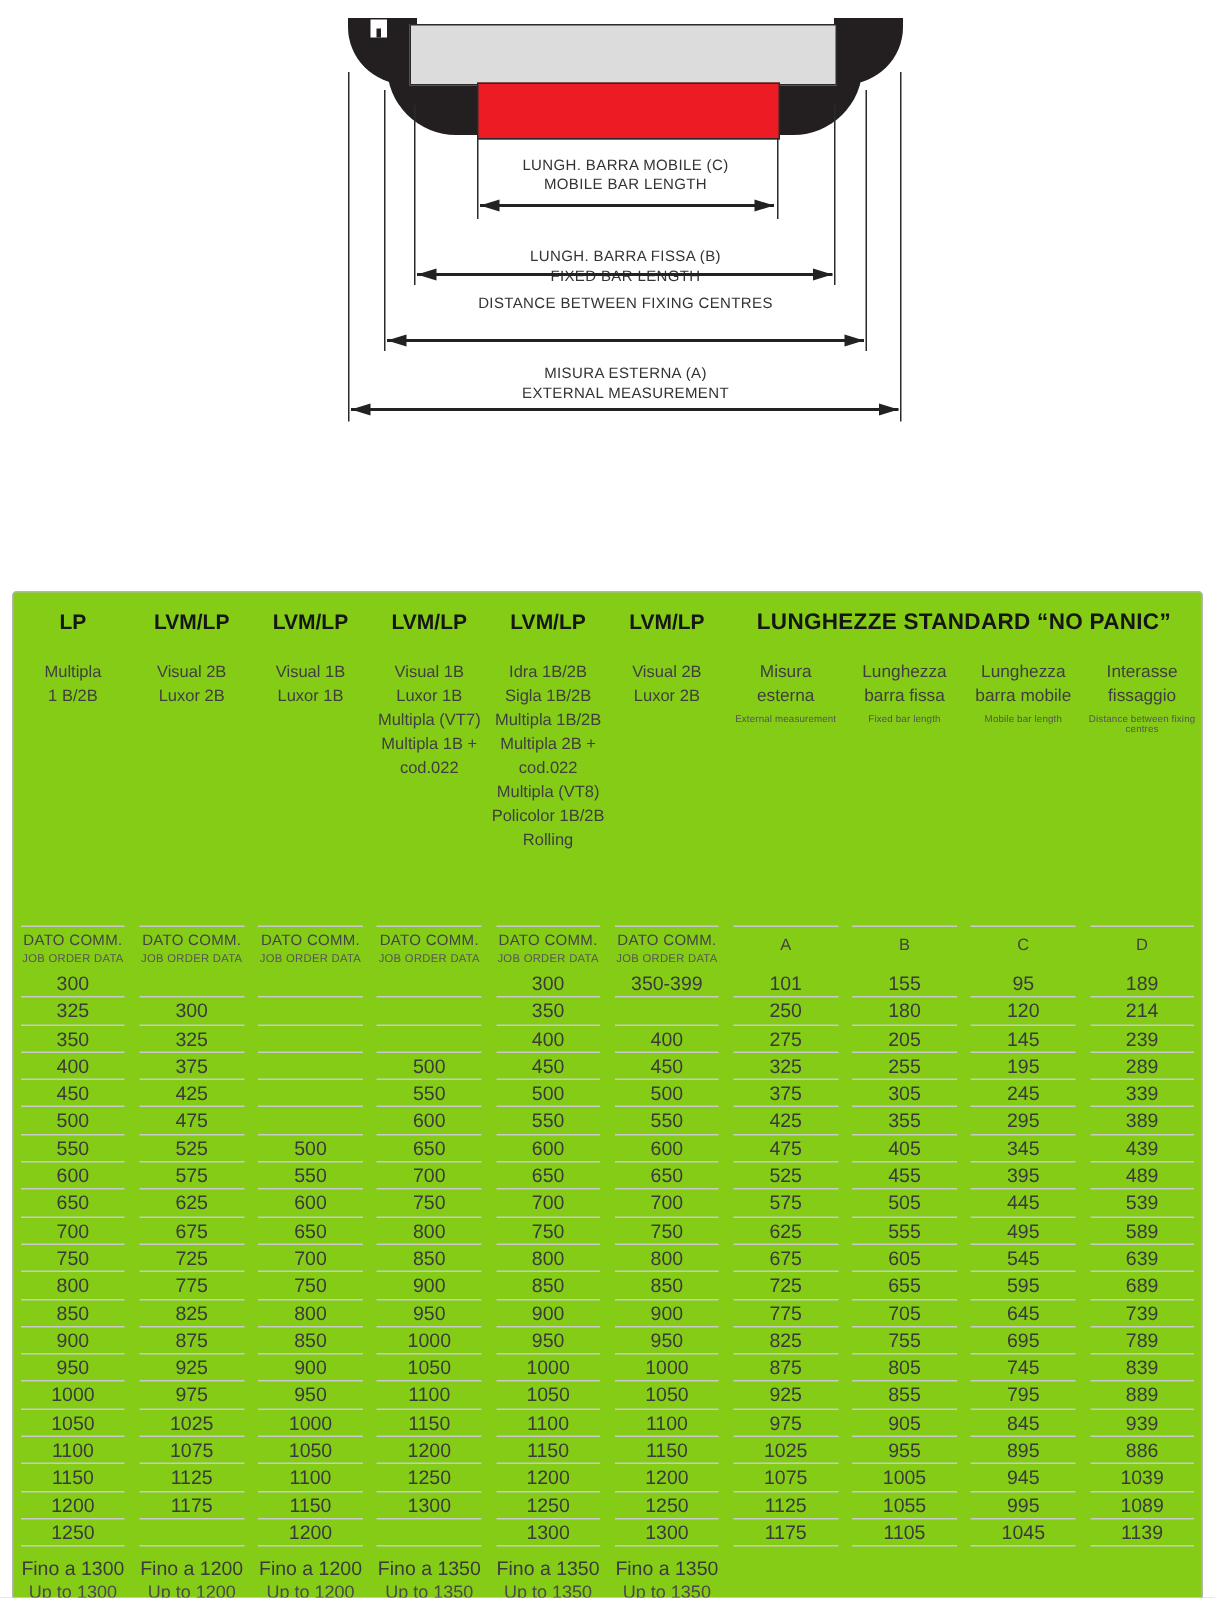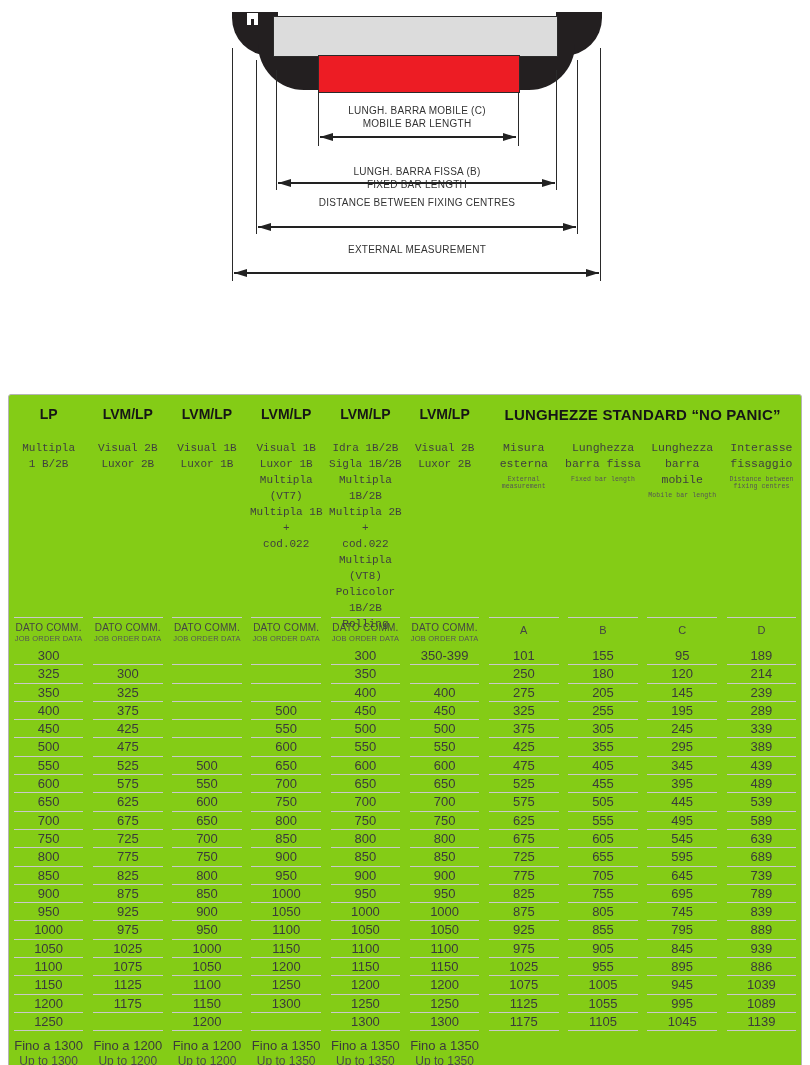--- a/index.html
+++ b/index.html
@@ -31,21 +31,21 @@
   
   #lengths-table{
     position:absolute;left:8px;top:394px;width:792px;
     border:1px solid #b5b5b5;border-radius:3px;
     display:grid;grid-template-columns:repeat(10,1fr);
     background:#84cc16;
   }
   .cell{text-align:center;position:relative;}
   .code-cell{height:36px;padding-top:11px;font-weight:bold;font-size:14px;color:#161616;box-sizing:border-box;}
   .table-title{grid-column:7 / span 4;height:36px;padding-top:11px;font-weight:bold;font-size:15px;color:#161616;box-sizing:border-box;letter-spacing:0.2px;}
-  .models-cell{height:160px;padding-top:9px;box-sizing:border-box;font-family:Liberation Mono, monospace;}
+  .models-cell{height:160px;padding-top:9px;box-sizing:border-box;}
   .model-line{font-size:11px;line-height:16px;color:#3f3f3f;}
   .measure-line{font-size:11.5px;line-height:16px;color:#3f3f3f;}
   .measure-en{font-size:6.5px;color:#555;margin-top:4px;letter-spacing:0.1px;}
   .sub-cell{height:30px;padding-top:5px;box-sizing:border-box;margin-top:26px;}
   .sub-cell::before{content:"";position:absolute;left:6%;right:6%;top:0;height:1px;background:#c9c9c9;}
   .sub1{display:block;font-size:10px;color:#444;letter-spacing:0.2px;}
   .sub2{display:block;font-size:7.5px;color:#555;letter-spacing:0.2px;margin-top:1px;}
   .abcd-letter{display:block;font-size:11px;color:#444;margin-top:2px;}
   .num-cell{height:18.3px;line-height:18.3px;font-size:13px;color:#3b3b3b;}
   .num-cell::after{content:"";position:absolute;left:6%;right:6%;bottom:0;height:1px;background:#c9c9c9;}
@@ -87,20 +87,21 @@
     <div>FIXED BAR LENGTH</div>
   </div>
   <div class="dim-arrow" style="left:278px;top:182px;width:277px;"></div>
 
   <div class="dim-label" style="top:196px;">
     <div>DISTANCE BETWEEN FIXING CENTRES</div>
   </div>
   <div class="dim-arrow" style="left:258px;top:226px;width:318px;"></div>
 
   <div class="dim-label" style="top:243px;">
+    <div>MISURA ESTERNA (A)</div>
     <div>EXTERNAL MEASUREMENT</div>
   </div>
   <div class="dim-arrow" style="left:234px;top:272px;width:365px;"></div>
 </div>
 
 <div id="lengths-table">
     <div class="cell code-cell">LP</div>
     <div class="cell code-cell">LVM/LP</div>
     <div class="cell code-cell">LVM/LP</div>
     <div class="cell code-cell">LVM/LP</div>

